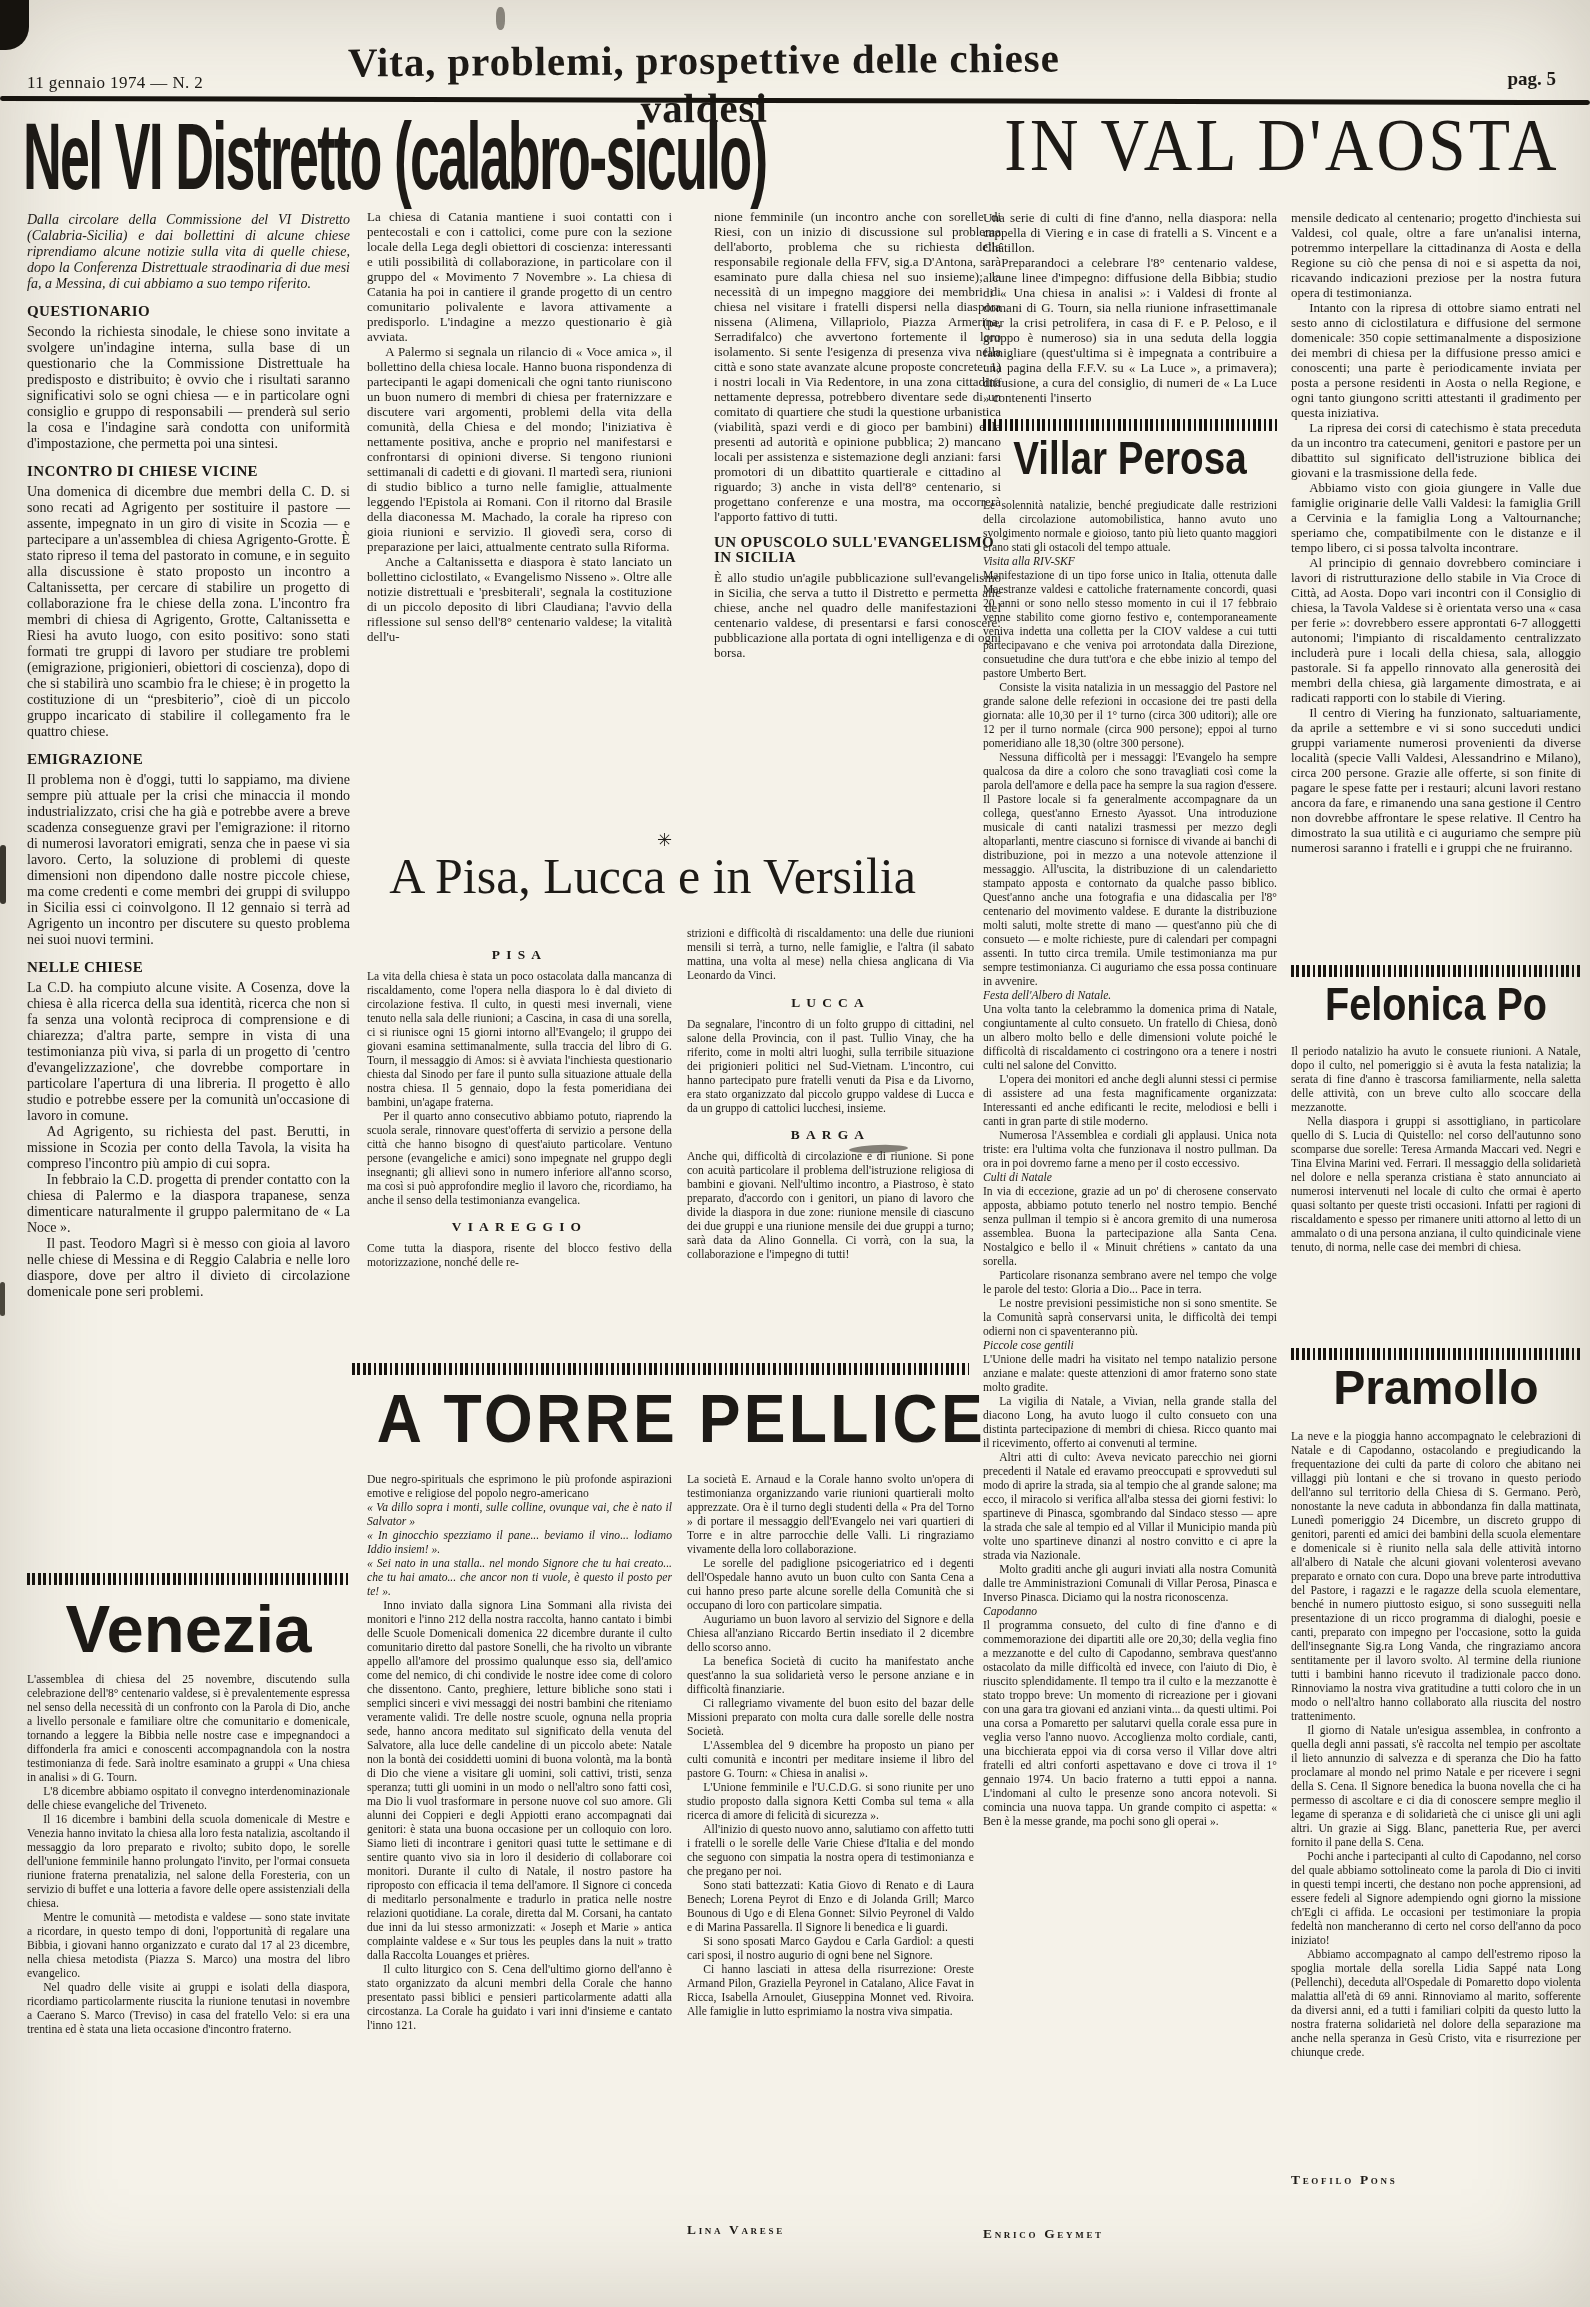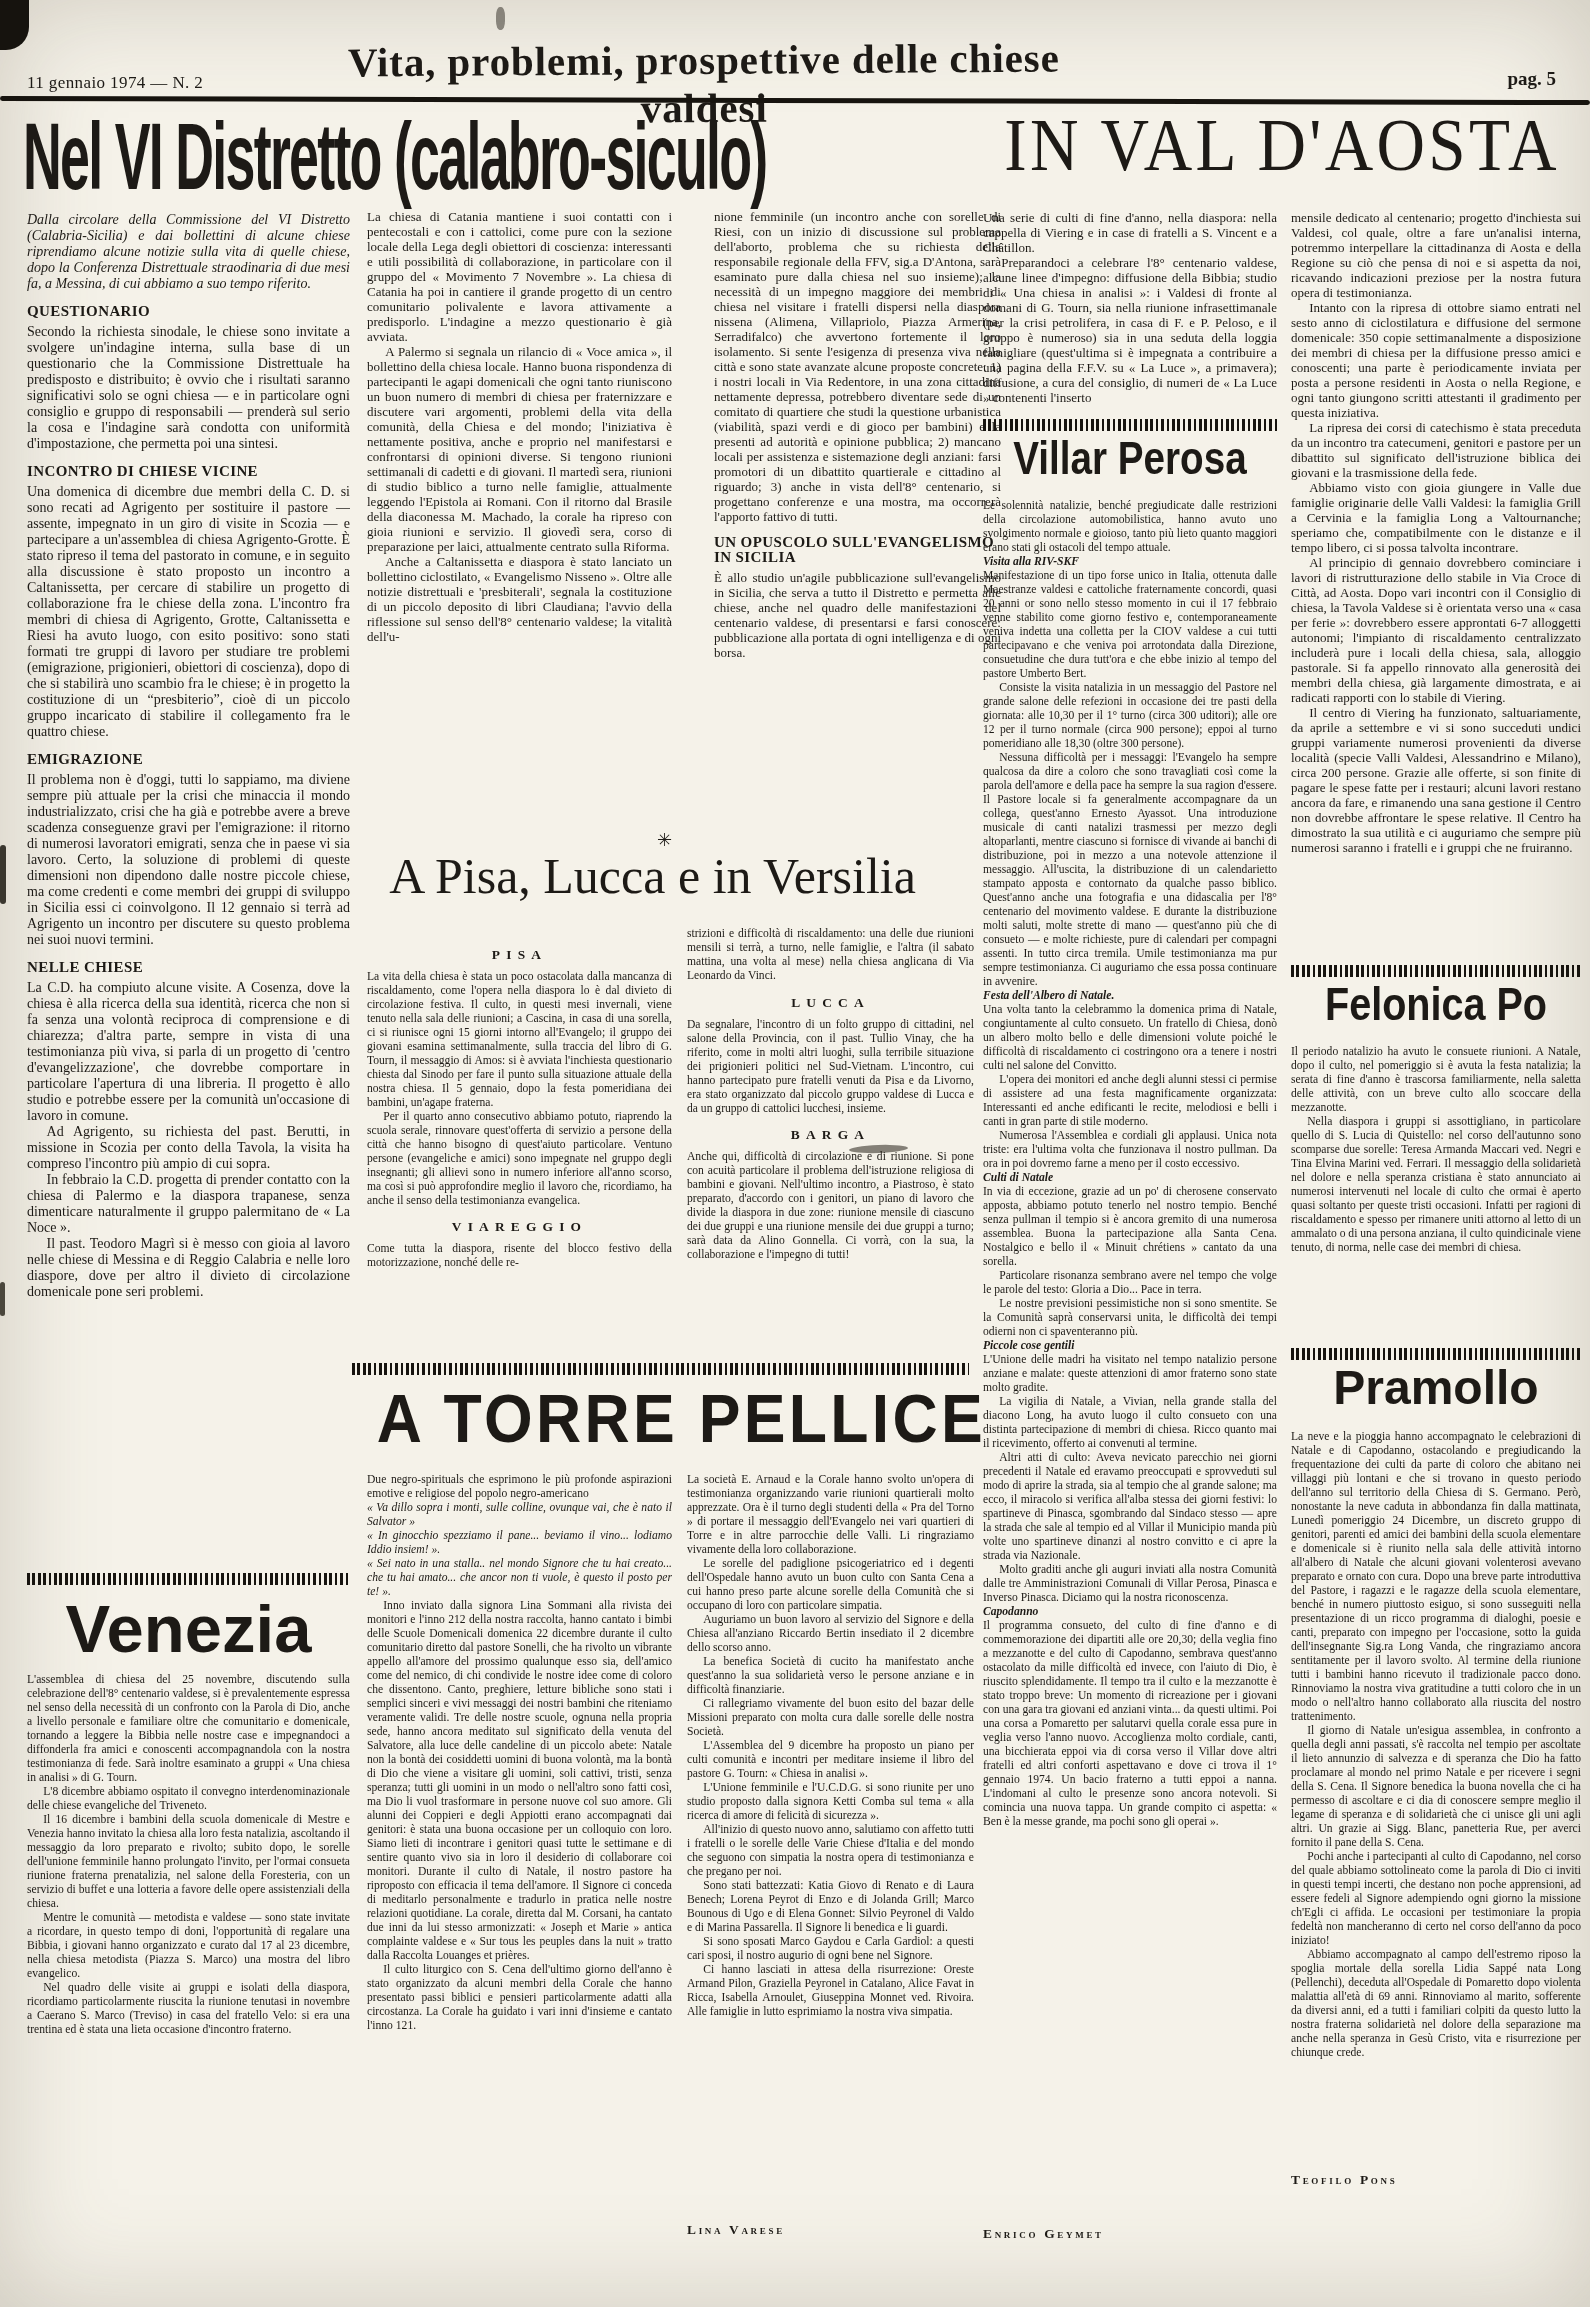--- a/index.html
+++ b/index.html
@@ -34,21 +34,21 @@
   .bp{text-indent:1.4em;}
   .noind{text-indent:0;}
   .it{font-style:italic;}
   .art-big  {font-size:14px;line-height:16px;}
   .art-big2 {font-size:13px;line-height:15px;}
   .art-small{font-size:11.6px;line-height:14px;}
   .dsub{font-family:"Liberation Serif",serif;font-size:15px;font-weight:700;letter-spacing:0.4px;
         margin:10.7px 0 5.4px 0;text-align:left;text-indent:0;}
   .csub{font-size:13.4px;font-weight:600;letter-spacing:6.2px;text-align:center;
         margin:12.5px 0 8px 0;text-indent:0;}
-  .ihead{font-style:italic;font-weight:700;text-indent:0;margin-top:6.2px;}
+  .ihead{font-style:italic;font-weight:400;text-indent:0;margin-top:6.2px;}
   .sigbox{position:absolute;font-variant:small-caps;letter-spacing:2.7px;font-weight:700;
           font-size:13.4px;text-align:left;}
   .deco{position:absolute;text-align:center;font-size:18px;}
   
   .blob-corner{position:absolute;left:0;top:0;width:28.5px;height:50px;background:#16130e;
                border-bottom-right-radius:23px;}
   .edge-mark1{position:absolute;left:0;top:845px;width:6.2px;height:59px;background:#3a362e;border-radius:3.6px;}
   .edge-mark2{position:absolute;left:0;top:1282px;width:4.5px;height:34px;background:#4a463c;border-radius:3.6px;}
   .smudge-barga{position:absolute;left:849px;top:1145px;width:59px;height:8px;background:#262219;
                 opacity:.55;border-radius:50%;transform:rotate(-2deg);}

